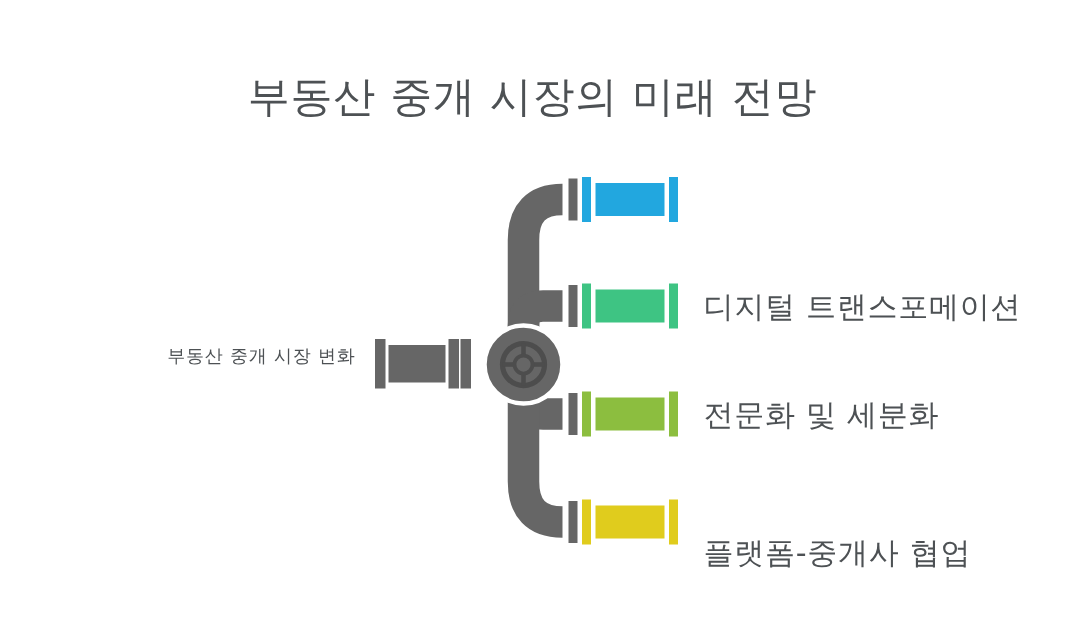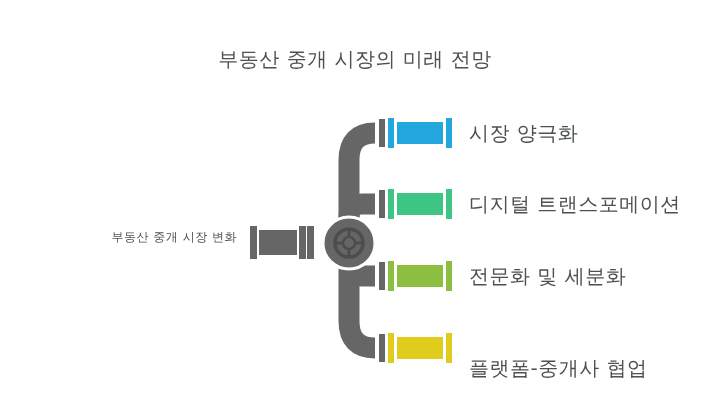--- a/index.html
+++ b/index.html
@@ -14,21 +14,21 @@
     height: 413px;
     background: #ffffff;
     overflow: hidden;
   }
   .title {
     position: absolute;
     left: 0;
     top: 46px;
     width: 710px;
     text-align: center;
-    font-size: 20px;
+    font-size: 28px;
     color: #4d5154;
     letter-spacing: 0.5px;
   }
   .root-label {
     position: absolute;
     left: 0;
     top: 229px;
     width: 237px;
     text-align: right;
     font-size: 12px;
@@ -115,18 +115,17 @@
     </g>
 
     <g>
       <rect x="379" y="334" width="6" height="28" fill="#666666"></rect>
       <rect x="388" y="333" width="6" height="30" fill="#e0cc1d"></rect>
       <rect x="397" y="337" width="46" height="22" fill="#e0cc1d"></rect>
       <rect x="446" y="333" width="6" height="30" fill="#e0cc1d"></rect>
     </g>
   </svg>
 
-  <div class="branch-label bl-0">시장 양극화</div>
   <div class="branch-label bl-1">디지털 트랜스포메이션</div>
   <div class="branch-label bl-2">전문화 및 세분화</div>
   <div class="branch-label bl-3">플랫폼-중개사 협업</div>
 
 </div>
 
 </body></html>

